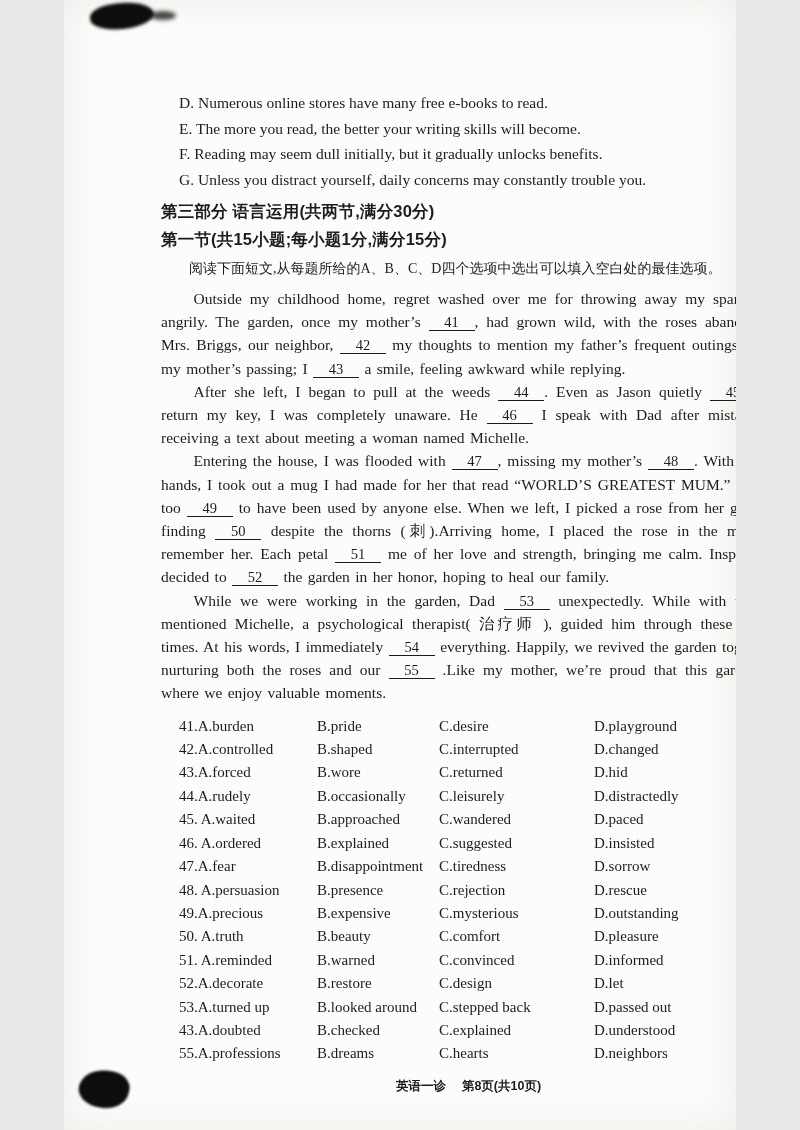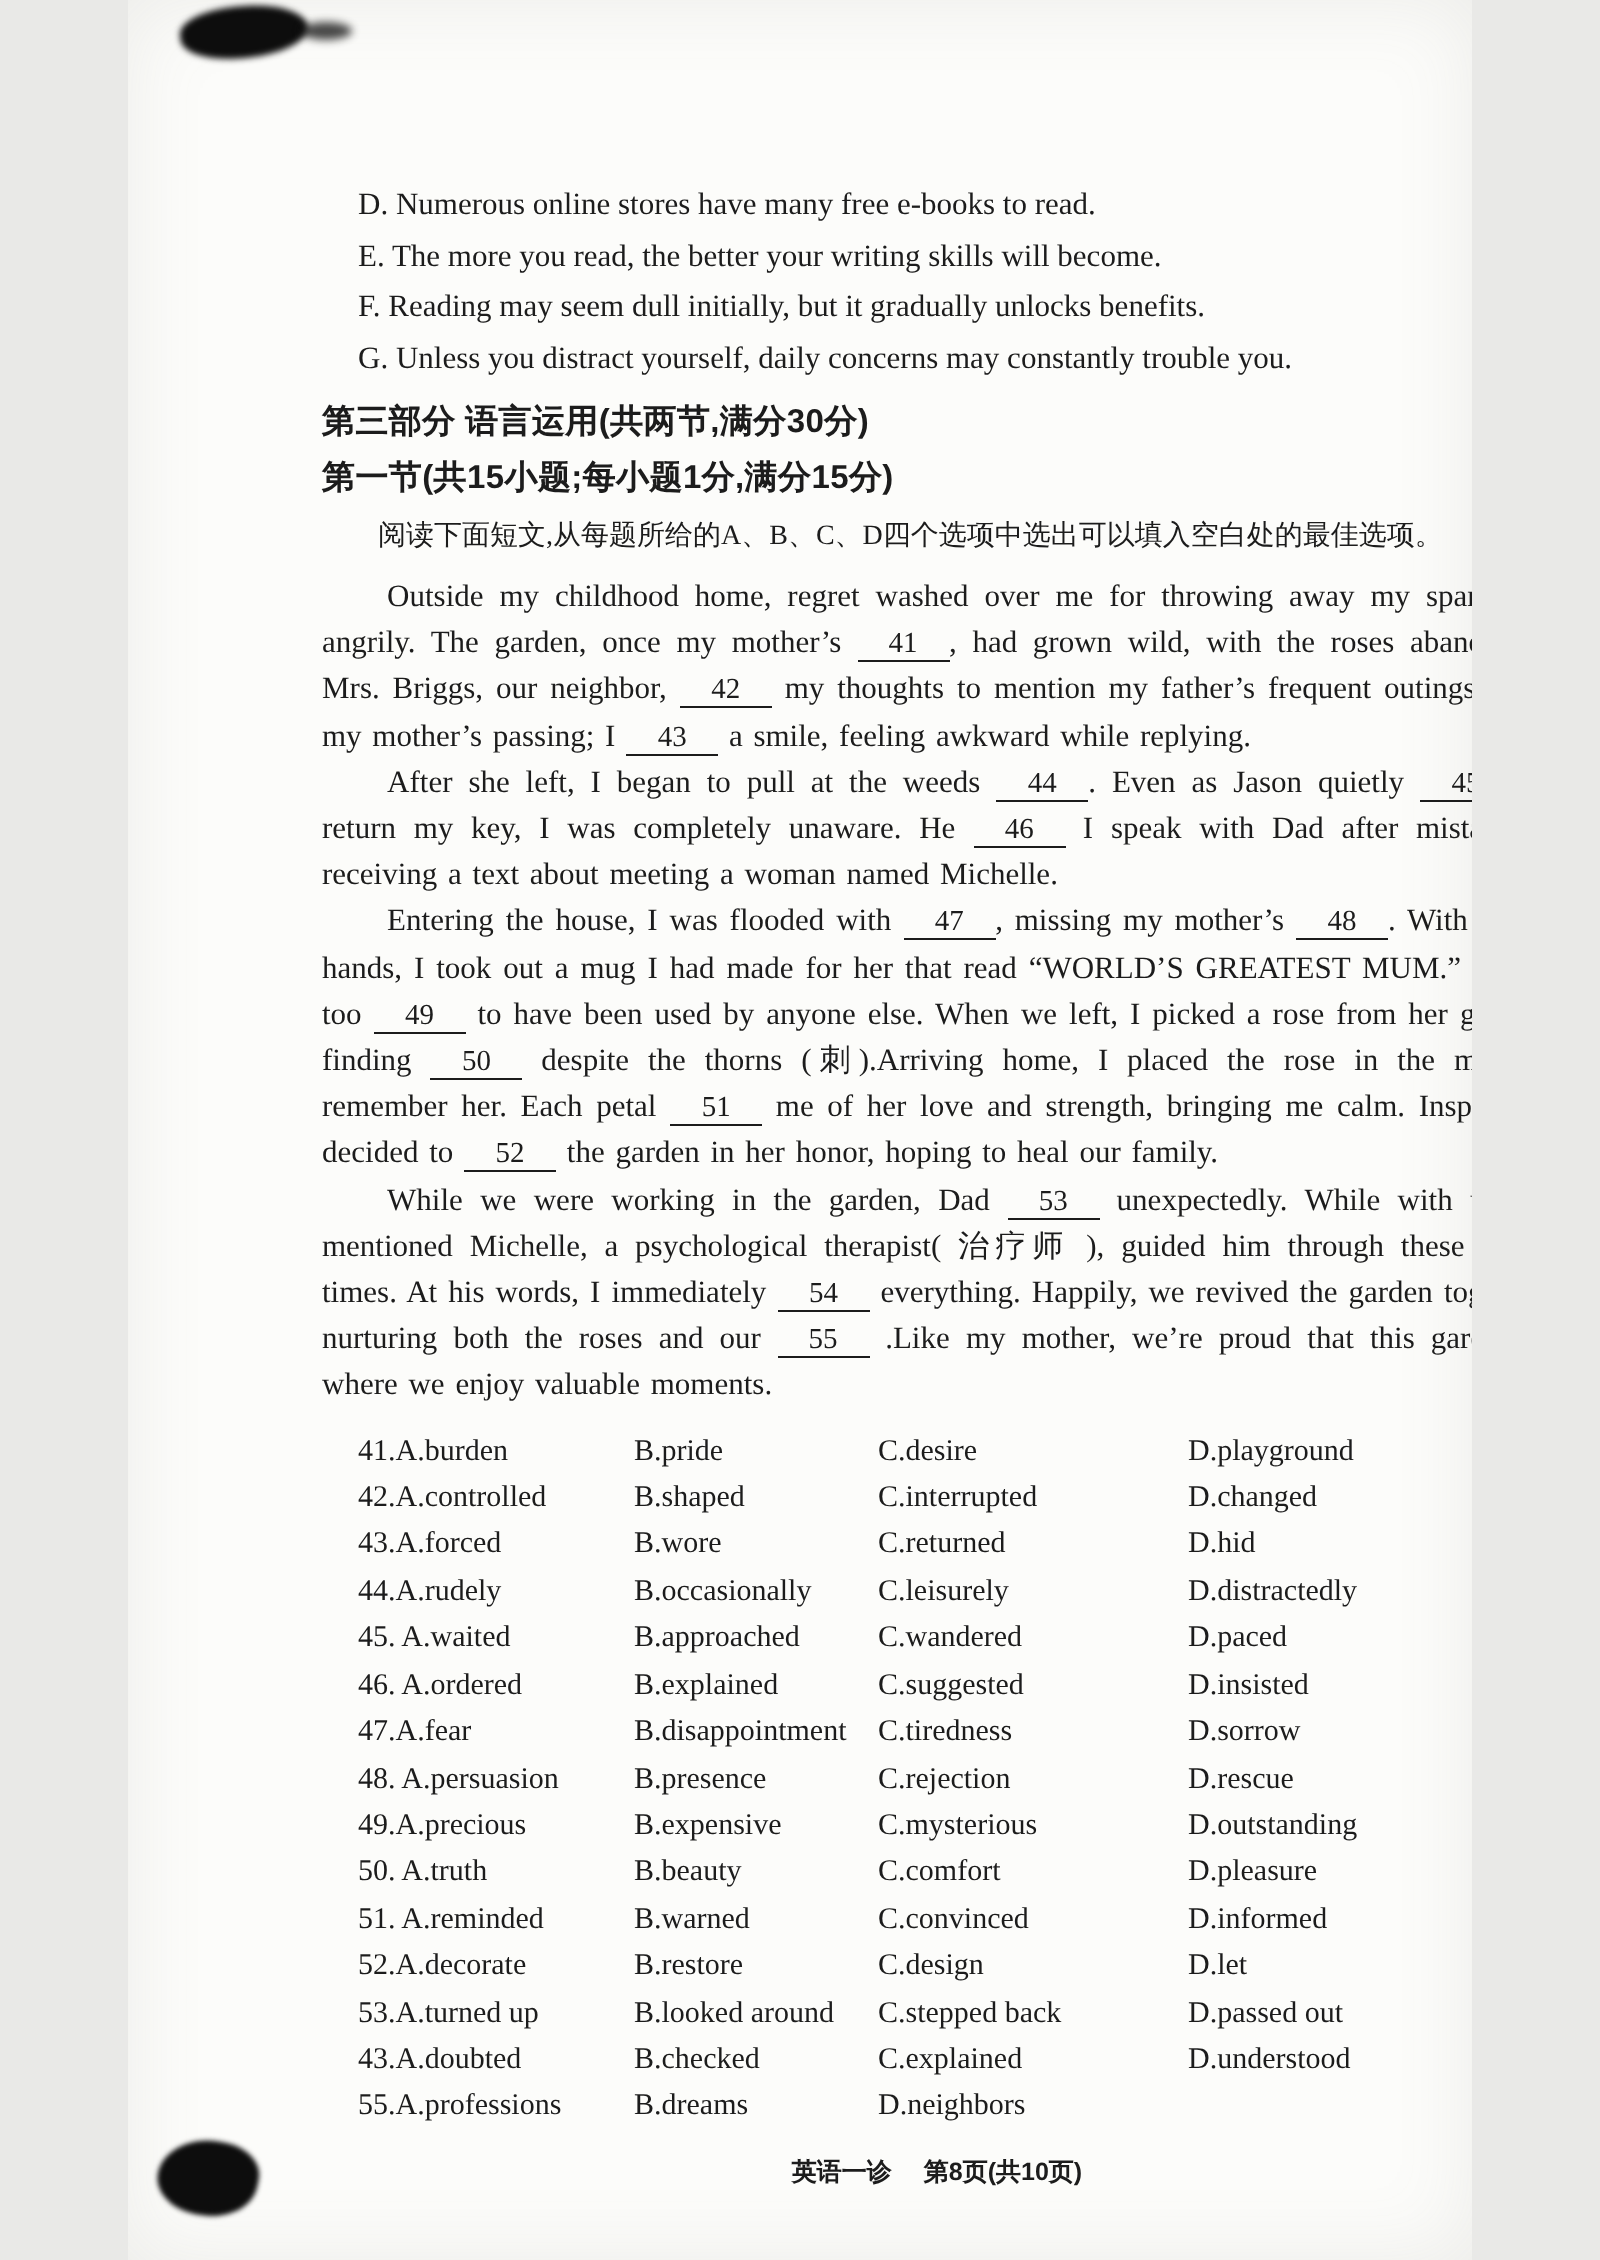--- a/index.html
+++ b/index.html
@@ -226,20 +226,21 @@
         </div>
         <div class="qrow">
           <div class="qcell">43.A.doubted</div>
           <div class="qcell">B.checked</div>
           <div class="qcell">C.explained</div>
           <div class="qcell">D.understood</div>
         </div>
         <div class="qrow">
           <div class="qcell">55.A.professions</div>
           <div class="qcell">B.dreams</div>
+          <div class="qcell">C.hearts</div>
           <div class="qcell">D.neighbors</div>
         </div>
       </div>
 
     <div class="footer">
       <span>英语一诊</span><span class="gap"></span><span>第8页(共10页)</span>
     </div>
 
   </div>
 </div>

